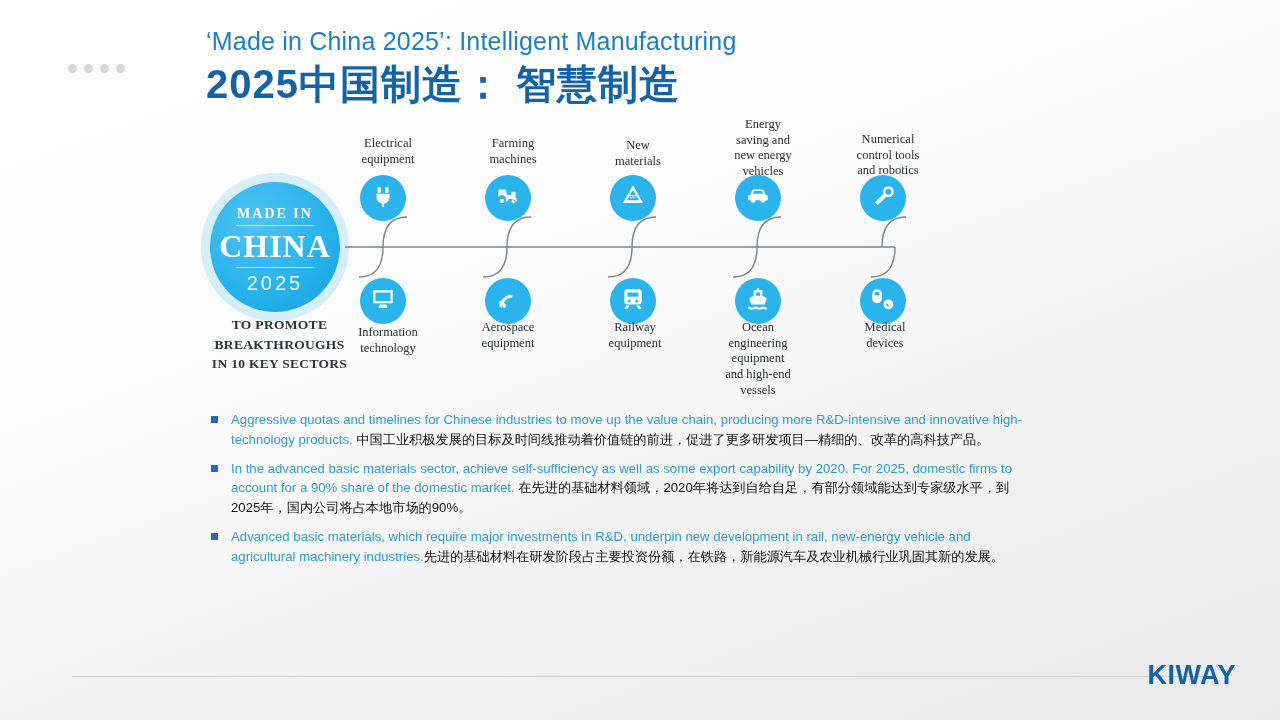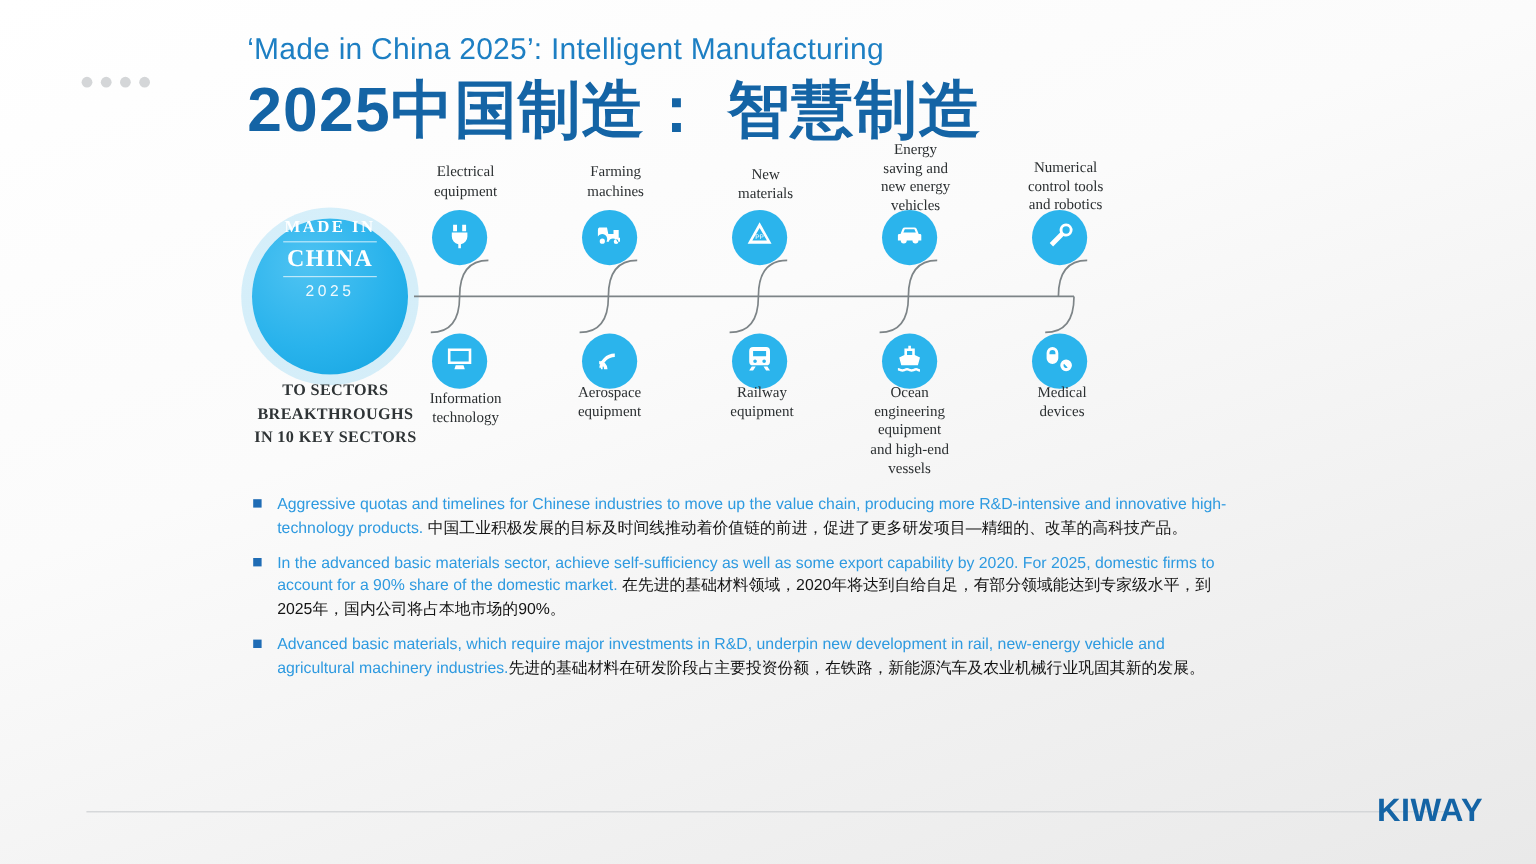--- a/index.html
+++ b/index.html
@@ -17,35 +17,35 @@
   .dots i{width:9px;height:9px;border-radius:50%;background:#d4d6d8;display:block;}
 
   
   .title-en{
     position:absolute;left:206px;top:27px;
     font-size:25px;color:#1d7fc3;letter-spacing:.2px;
     white-space:nowrap;
   }
   .title-cn{
     position:absolute;left:206px;top:57px;
-    font-size:52px;color:#1464a5;font-weight:bold;letter-spacing:1px;
+    font-size:40px;color:#1464a5;font-weight:bold;letter-spacing:1px;
     white-space:nowrap;
   }
 
   
   .info{position:absolute;left:205px;top:120px;width:860px;height:265px;}
   .badge{
     position:absolute;left:5px;top:62px;width:130px;height:130px;border-radius:50%;
     background:radial-gradient(circle at 35% 30%,#4fc3f2 0%,#29b3ec 55%,#13a3e0 100%);
     box-shadow:0 0 0 9px rgba(41,179,236,.18);
     color:#fff;text-align:center;
   }
-  .badge .b1{font-family:"Liberation Serif",serif;font-weight:bold;font-size:14px;letter-spacing:2px;}
-  .badge .b2{font-family:"Liberation Serif",serif;font-weight:bold;font-size:20px;letter-spacing:1px;line-height:1.05;}
-  .badge .b3{font-size:13px;letter-spacing:3px;opacity:.92;margin-top:2px;text-align:center;}
+  .badge .b1{font-family:"Liberation Serif",serif;font-weight:bold;font-size:14px;letter-spacing:2px;margin-top:24px;}
+  .badge .b2{font-family:"Liberation Serif",serif;font-weight:bold;font-size:32px;letter-spacing:1px;line-height:1.05;}
+  .badge .b3{font-size:20px;letter-spacing:3px;opacity:.92;margin-top:2px;text-align:center;}
   .badge .rule{width:78px;height:1px;background:rgba(255,255,255,.65);margin:3px auto 4px;}
   .badge-sub{
     position:absolute;left:-13px;top:195px;width:175px;text-align:center;
     font-family:"Liberation Serif",serif;font-weight:bold;color:#2f3436;
     font-size:13.5px;line-height:1.45;letter-spacing:.3px;
   }
 
   .spine{position:absolute;left:0;top:0;width:860px;height:265px;}
 
   .node{position:absolute;width:46px;height:46px;border-radius:50%;
@@ -89,21 +89,21 @@
   <div class="info">
 
     <div class="badge">
       <div class="b1">MADE IN</div>
       <div class="rule"></div>
       <div class="b2">CHINA</div>
       <div class="rule"></div>
       <div class="b3">2025</div>
     </div>
     <div class="badge-sub">
-      <div>TO SECTORS BREAKTHROUGHS</div>
+      <div>TO PROMOTE BREAKTHROUGHS</div>
       <div>IN 10 KEY SECTORS</div>
     </div>
 
     <svg class="spine" viewBox="0 0 860 265">
       <line x1="140" y1="127" x2="690" y2="127" stroke="#7d8487" stroke-width="1.4"></line>
 
       <path d="M178 127 q0 -30 24 -30" fill="none" stroke="#7d8487" stroke-width="1.4"></path>
       <path d="M302 127 q0 -30 24 -30" fill="none" stroke="#7d8487" stroke-width="1.4"></path>
       <path d="M427 127 q0 -30 24 -30" fill="none" stroke="#7d8487" stroke-width="1.4"></path>
       <path d="M552 127 q0 -30 24 -30" fill="none" stroke="#7d8487" stroke-width="1.4"></path>

